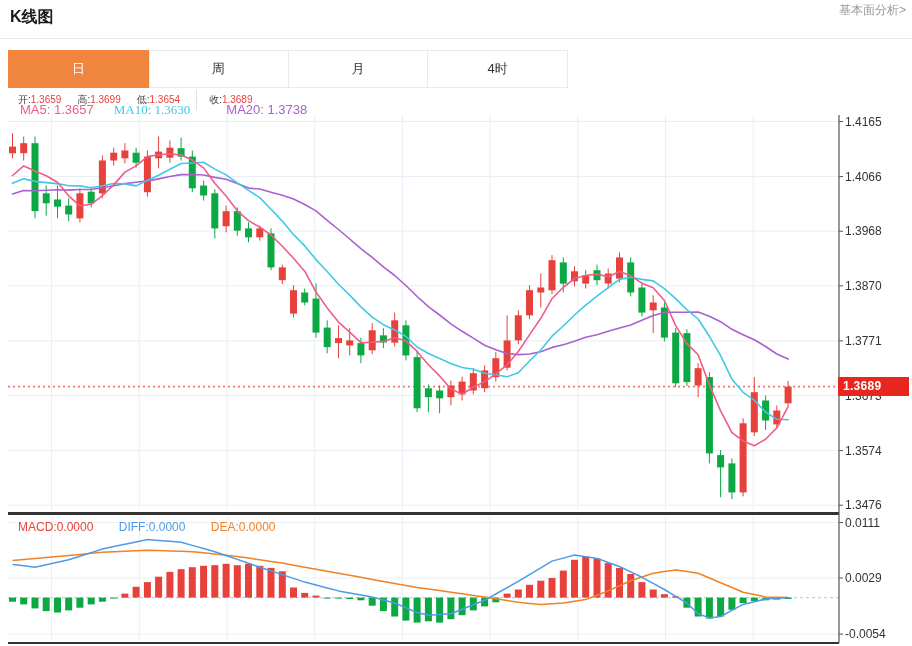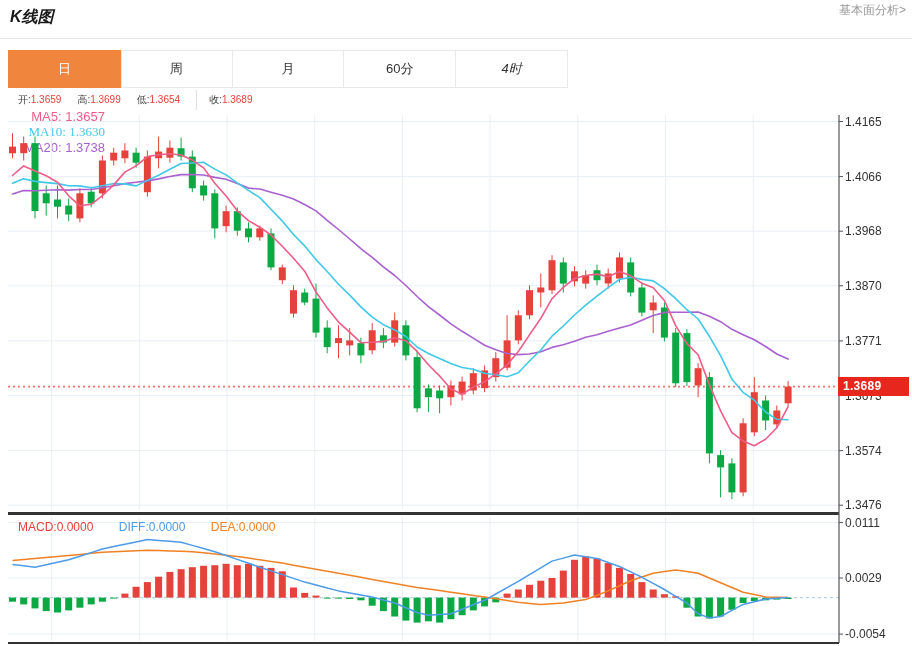--- a/index.html
+++ b/index.html
@@ -1,37 +1,37 @@
 <!DOCTYPE html>
 <html style="--up: #e6413a; --down: #0ca843; --ma5: #ee5d88; --ma10: #41c8e8; --ma20: #a961cf; --diff: #4d9be8; --dea: #f08125; --price_tag_bg: #e7261d; --tab_active_bg: #f0853d; --price_line: #f3736b; --grid: #e9eff6; --axis_line: #555555; --axis_text: #333333; --zero_dash: #b8d4ea; --separator: #333333;"><head>
 <meta charset="utf-8">
 <style>
   html,body{margin:0;padding:0;}
   body{
     width:912px;height:646px;position:relative;background:#fff;overflow:hidden;
     font-family:"Liberation Sans","DejaVu Sans",sans-serif;
     -webkit-font-smoothing:antialiased;
   }
-  .hdr-title{position:absolute;left:10px;top:7px;font-size:16px;font-weight:bold;color:#1a1a1a;font-style:italic;}
+  .hdr-title{position:absolute;left:10px;top:7px;font-size:16px;font-weight:bold;color:#1a1a1a;}
   .hdr-link{position:absolute;right:6px;top:2px;font-size:12px;color:#999;cursor:pointer;}
   .hdr-divider{position:absolute;left:0;top:38px;width:912px;border-top:1px solid #e8e8e8;}
   .tabs{position:absolute;left:8px;top:50px;width:560px;height:38px;display:flex;
         border:1px solid #e9e9e9;box-sizing:border-box;background:#fff;}
   .tab{flex:1;display:flex;align-items:center;justify-content:center;font-size:13px;color:#333;
        border-right:1px solid #e9e9e9;cursor:pointer;box-sizing:border-box;}
-  .tab:last-child{border-right:none;font-style:italic;}
+  .tab:last-child{border-right:none;}
   .tab.active{background:var(--tab_active_bg);color:#fff;margin:-1px;padding:1px;z-index:1;}
   .quote-row{position:absolute;left:8px;top:89px;height:21px;display:flex;align-items:center;
              font-size:10px;color:#444;}
   .quote-row .pad{width:10px;}
   .quote-pair{margin-right:16px;white-space:nowrap;}
   .quote-pair .v{color:var(--up);}
   .vdiv{border-left:1px solid #e0e0e0;height:20px;margin-right:12px;}
-  .ma-row{position:absolute;left:8px;top:109px;height:22px;display:flex;align-items:flex-end;
-          font-size:13px;flex-direction:column;}
+  .ma-row{position:absolute;left:8px;top:102px;height:22px;display:flex;align-items:flex-start;
+          font-size:13px;}
   .ma-row .pad{width:12px;}
   .ma-pair{margin-right:20px;white-space:nowrap;}
   .c-ma5{color:var(--ma5);} .c-ma10{color:var(--ma10);font-family:Liberation Serif, serif;} .c-ma20{color:var(--ma20);padding-left:16px;}
   #chart{position:absolute;left:0;top:0;z-index:0;}
   .price-tag{position:absolute;left:838px;top:377px;width:71px;height:19px;z-index:3;
              background:var(--price_tag_bg);color:#fff;font-size:12px;font-weight:bold;
              line-height:19px;padding-left:5px;box-sizing:border-box;letter-spacing:.3px;}
   .macd-labels{position:absolute;left:18px;top:520px;font-size:12px;z-index:2;white-space:nowrap;}
   .macd-labels span{margin-right:22px;}
   .c-macd{color:var(--up);} .c-diff{color:var(--diff);} .c-dea{color:var(--dea);}
@@ -40,21 +40,20 @@
 <body>
 
 <div class="hdr-title">K线图</div>
 <div class="hdr-link">基本面分析&gt;</div>
 <div class="hdr-divider"></div>
 
 <div class="tabs">
     <div class="tab active">日</div>
     <div class="tab">周</div>
     <div class="tab">月</div>
-    <div class="tab">60分</div>
     <div class="tab">4时</div>
   </div>
 
 <div class="quote-row">
   <span class="pad"></span>
   <span class="quote-pair"><span>开:</span><span class="v">1.3659</span></span>
   <span class="quote-pair"><span>高:</span><span class="v">1.3699</span></span>
   <span class="quote-pair"><span>低:</span><span class="v">1.3654</span></span>
   <span class="vdiv"></span>
   <span class="quote-pair"><span>收:</span><span class="v">1.3689</span></span>

